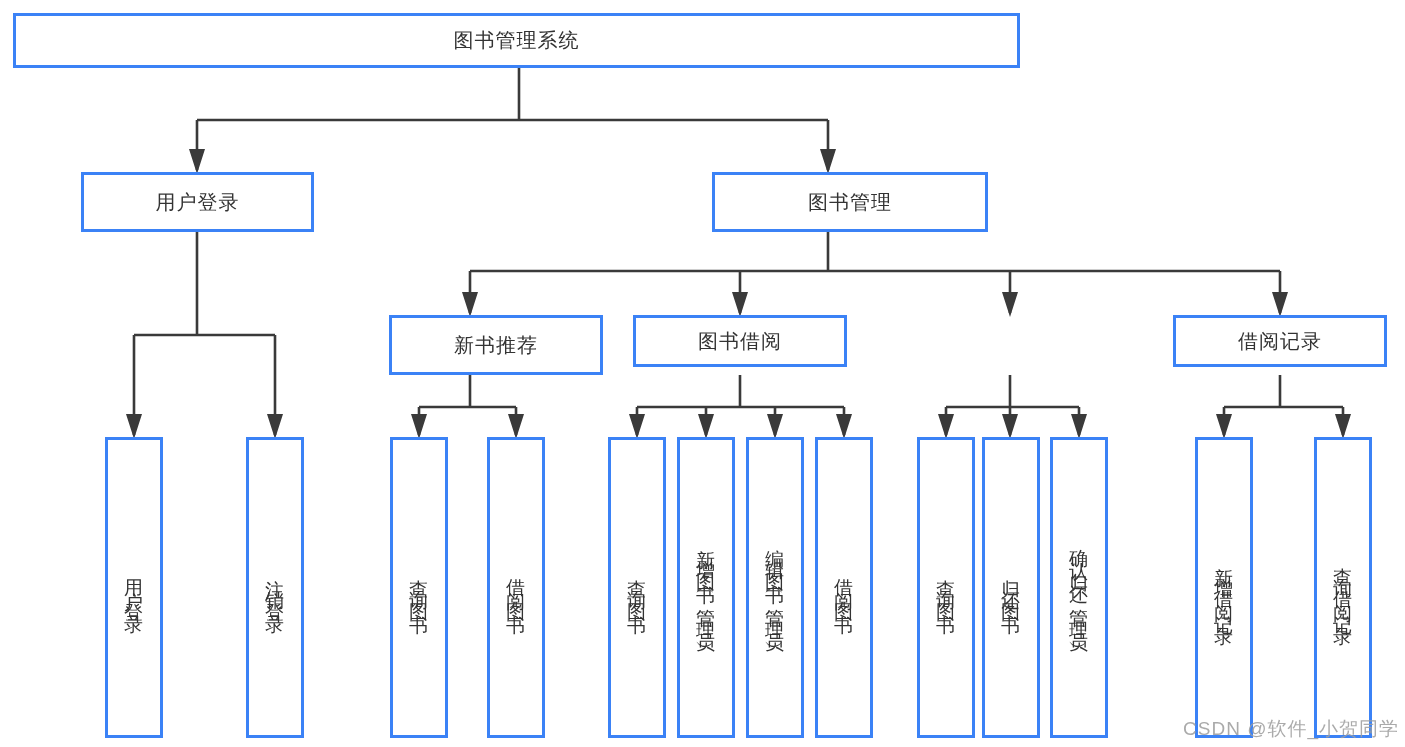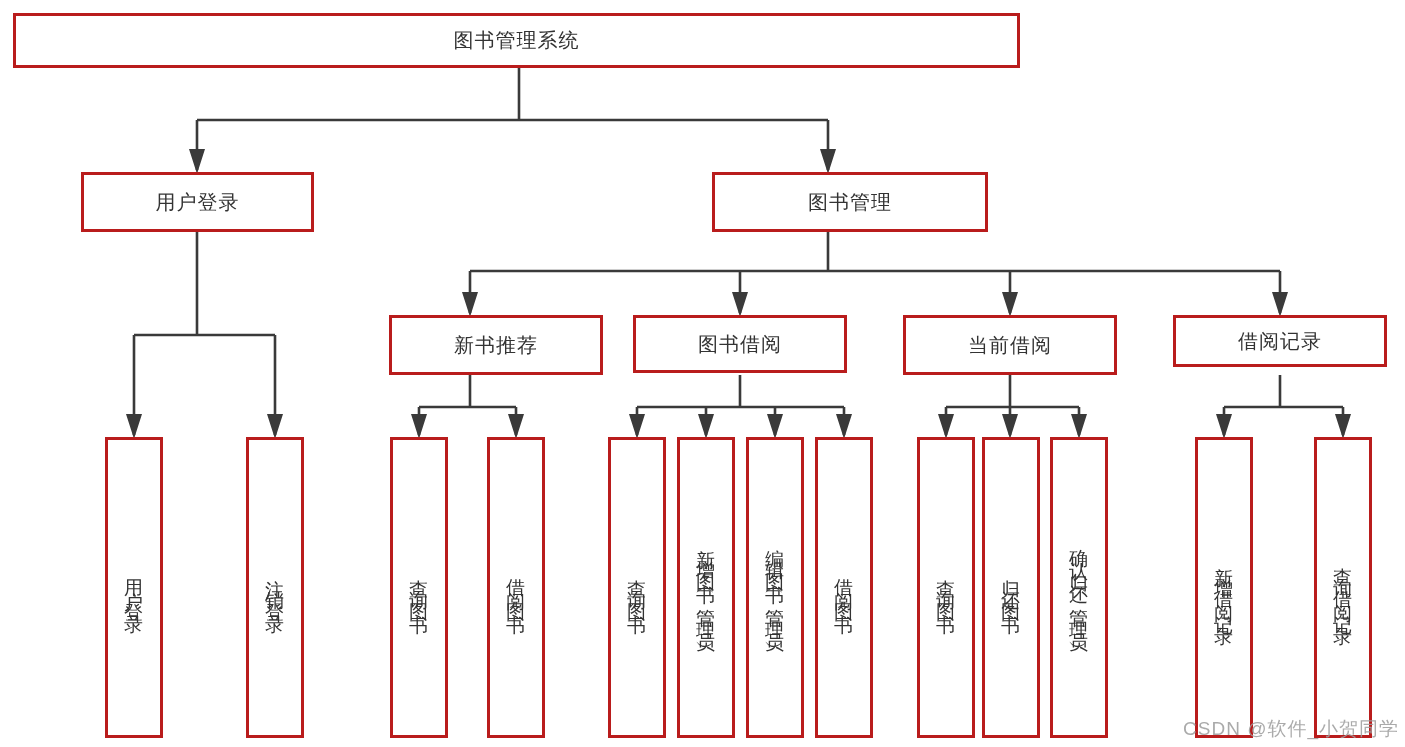--- a/index.html
+++ b/index.html
@@ -13,21 +13,21 @@
   }
   #connectors {
     position: absolute;
     left: 0; top: 0;
     width: 1405px; height: 747px;
   }
   .box {
     position: absolute;
     box-sizing: border-box;
     background: #ffffff;
-    border: 3px solid #b91c1c;
+    border: 3px solid #3b82f6;
     display: flex;
     align-items: center;
     justify-content: center;
     color: #333333;
   }
   .hbox .label {
     font-size: 20px;
     letter-spacing: 1px;
     white-space: nowrap;
   }
@@ -84,25 +84,22 @@
   <div class="box hbox" style="left:81px; top:172px; width:233px; height:60px;">
     <span class="label">用户登录</span>
   </div>
   <div class="box hbox" style="left:712px; top:172px; width:276px; height:60px;">
     <span class="label">图书管理</span>
   </div>
 
   <div class="box hbox" style="left:363px; top:315px; width:214px; height:60px;margin-left:26px;">
     <span class="label">新书推荐</span>
   </div>
-  <div class="box hbox" style="left:633px; top:315px; width:214px; height:58px;">
+  <div class="box hbox" style="left:633px; top:315px; width:214px; height:52px;">
     <span class="label">图书借阅</span>
-  </div>
-  <div class="box hbox" style="left:903px; top:315px; width:214px; height:60px;">
-    <span class="label">当前借阅</span>
   </div>
   <div class="box hbox" style="left:1173px; top:315px; width:214px; height:52px;">
     <span class="label">借阅记录</span>
   </div>
 
   <div class="box vbox" style="left:105px; top:437px; width:58px; height:301px;">
     <span class="label">用户登录</span>
   </div>
   <div class="box vbox" style="left:246px; top:437px; width:58px; height:301px;">
     <span class="label">注销登录</span>

